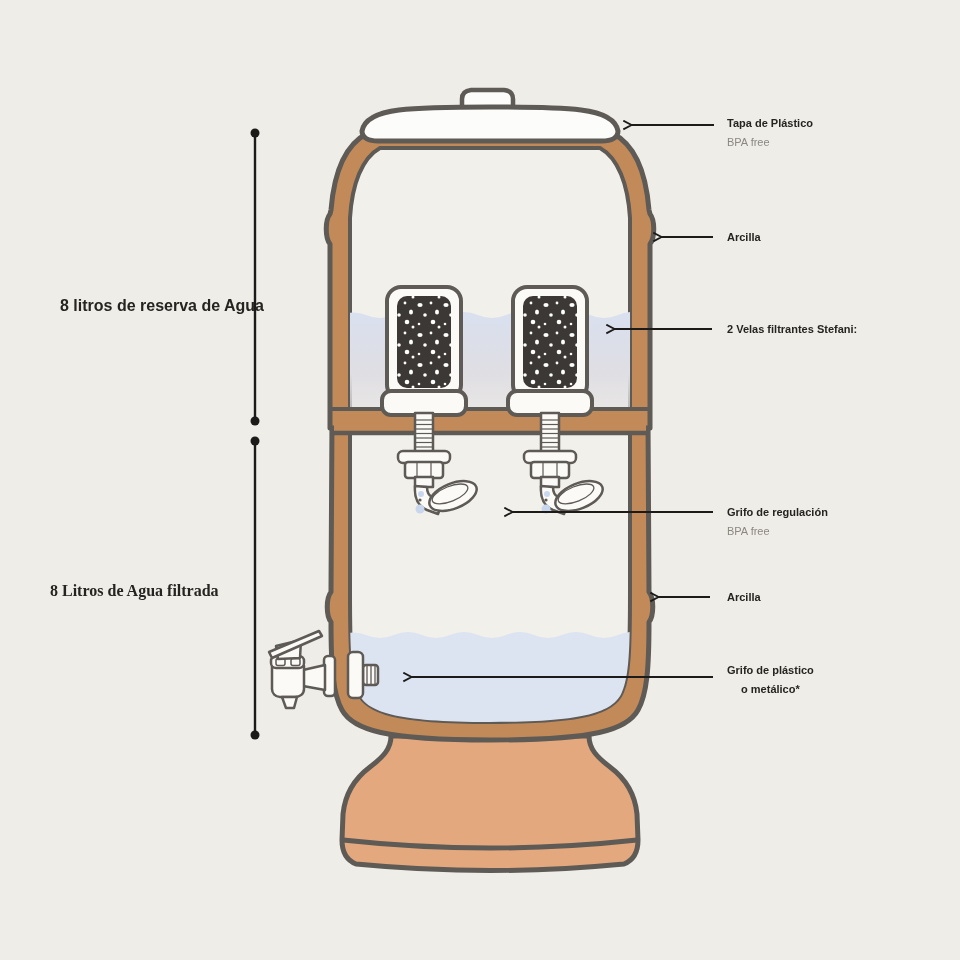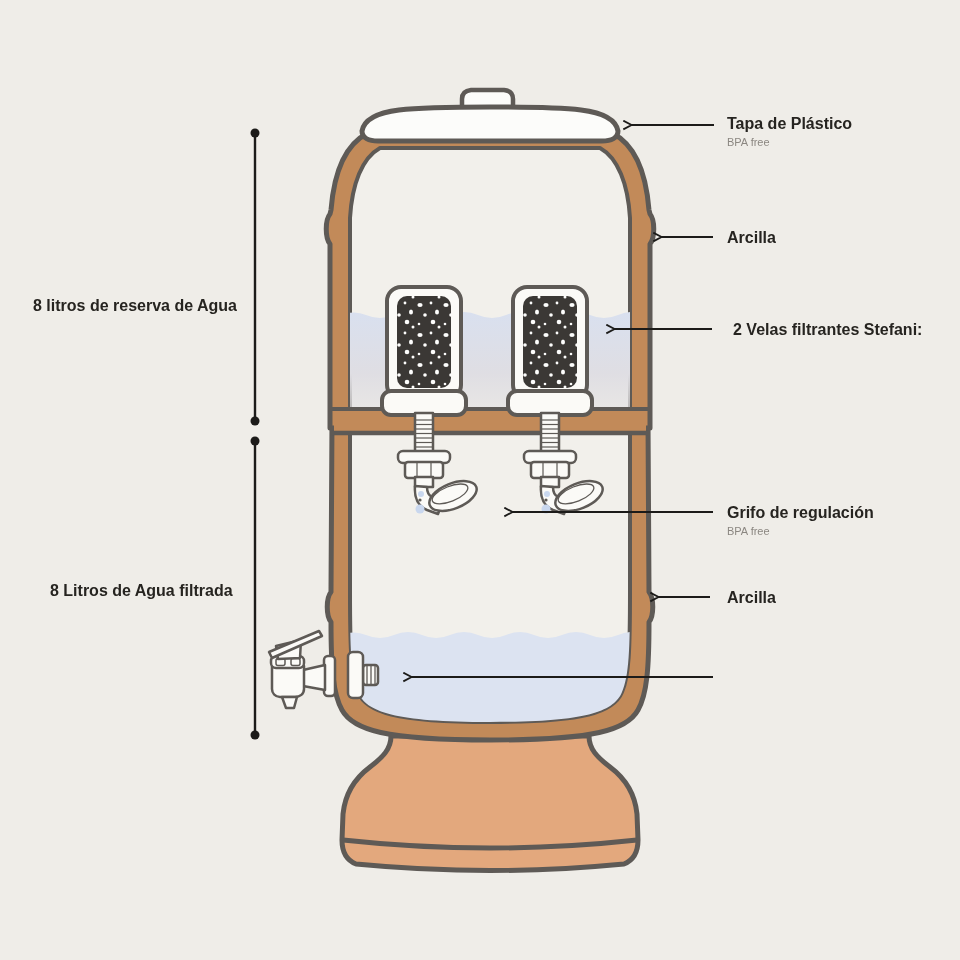--- a/index.html
+++ b/index.html
@@ -6,21 +6,21 @@
   body {
     width: 960px; height: 960px;
     background: var(--background, #EFEDE8);
     font-family: "Liberation Sans", sans-serif;
     position: relative; overflow: hidden;
   }
   .stage { position: absolute; inset: 0; width: 960px; height: 960px; }
   svg.diagram { position: absolute; inset: 0; }
 
   .label { position: absolute; color: var(--text, #262420); }
-  .label .title { font-weight: 700; font-size: 16px; line-height: 19px; white-space: nowrap; text-align: center; }
+  .label .title { font-weight: 700; font-size: 11px; line-height: 19px; white-space: nowrap; text-align: center; }
   .label .subtitle { font-weight: 400; font-size: 11px; line-height: 18px; color: var(--muted, #8B8781); white-space: nowrap; }
 
   .measure-label { position: absolute; font-weight: 700; font-size: 16px; color: var(--text, #262420); white-space: nowrap; }
 
   ul.bullets {
     margin: 4px 0 0 0; padding: 0 0 0 12px; list-style: none;
     width: 210px; font-size: 15px; line-height: 17.5px; color: var(--bullet-text, #6F6C66);
   }
   ul.bullets li { position: relative; padding-left: 13px; }
   ul.bullets li::before {
@@ -177,39 +177,43 @@
     <g stroke="var(--ink)" stroke-width="2.2">
       <line x1="714" y1="125" x2="631" y2="125" marker-end="url(#ah)"></line>
       <line x1="713" y1="237" x2="661" y2="237" marker-end="url(#ah)"></line>
       <line x1="712" y1="329" x2="614" y2="329" marker-end="url(#ah)"></line>
       <line x1="713" y1="512" x2="512" y2="512" marker-end="url(#ah)"></line>
       <line x1="710" y1="597" x2="658" y2="597" marker-end="url(#ah)"></line>
       <line x1="713" y1="677" x2="411" y2="677" marker-end="url(#ah)"></line>
     </g>
   </svg>
 
-  <div class="measure-label" style="left:33px; top:297px;text-align:right;">8 litros de reserva de Agua</div>
-  <div class="measure-label" style="left:50px; top:582px;">8 Litros de Agua filtrada</div>
+  <div class="measure-label" style="left:60px; top:297px;text-align:right;">8 litros de reserva de Agua</div>
+  <div class="measure-label" style="left:50px; top:582px;font-family:Liberation Serif, serif;">8 Litros de Agua filtrada</div>
 
   <div class="label" style="left:727px; top:114px;">
     <div class="title">Tapa de Plástico</div>
     <div class="subtitle">BPA free</div>
   </div>
 
   <div class="label" style="left:727px; top:228px;">
     <div class="title">Arcilla</div>
   </div>
 
-  <div class="label" style="left:727px; top:320px;margin-left:6px;">
+  <div class="label" style="left:727px; top:320px;">
     <div class="title">2 Velas filtrantes Stefani:</div>
   </div>
 
   <div class="label" style="left:727px; top:503px;">
     <div class="title">Grifo de regulación</div>
     <div class="subtitle">BPA free</div>
   </div>
 
   <div class="label" style="left:727px; top:588px;">
     <div class="title">Arcilla</div>
   </div>
 
+  <div class="label" style="left:727px; top:661px;">
+    <div class="title">Grifo de plástico</div>
+    <div class="title">o metálico*</div>
+  </div>
 
 </div>
 
 </body></html>

